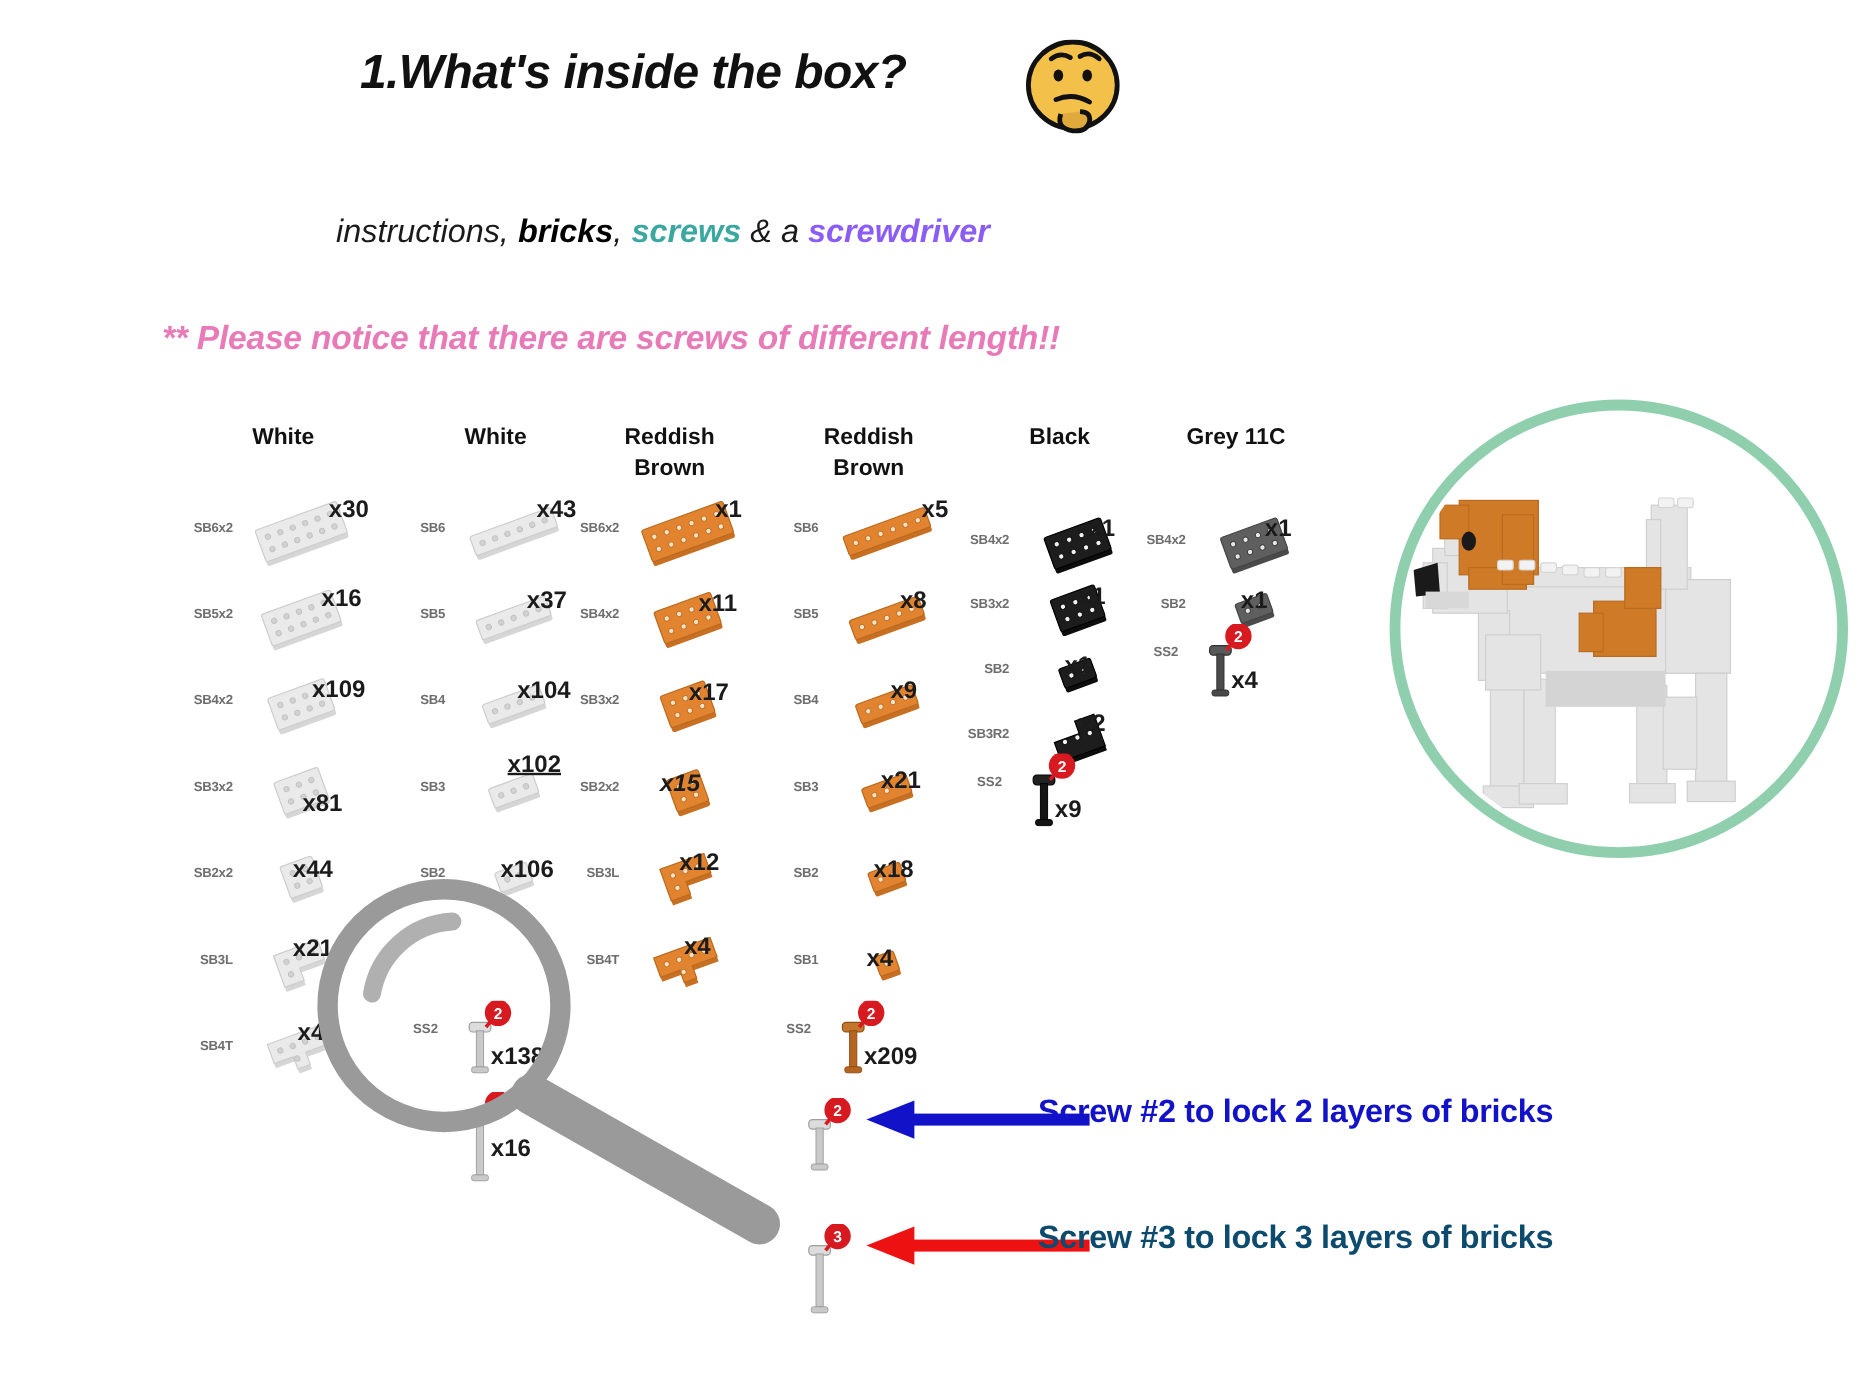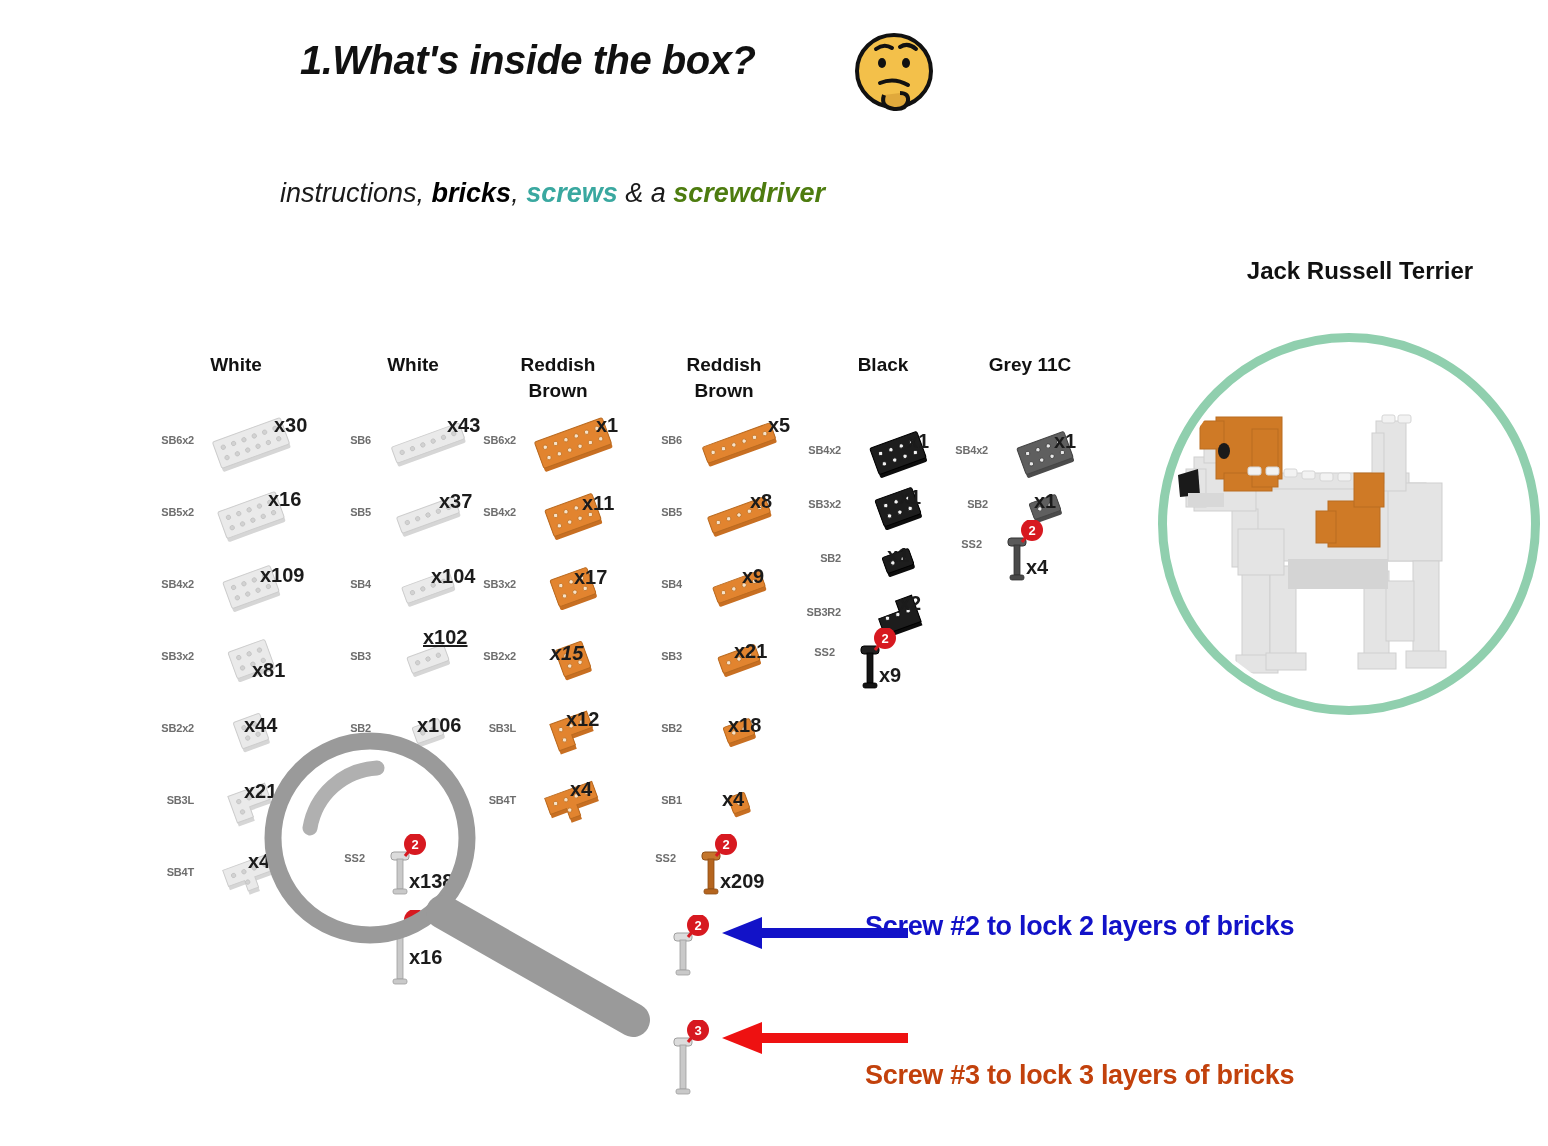--- a/index.html
+++ b/index.html
@@ -24,21 +24,21 @@
     position:absolute; left:850px; top:33px;
     width:88px; height:80px;
   }
   .subtitle {
     position:absolute; left:280px; top:178px;
     font-size:27px; font-style:italic; white-space:nowrap;
     color:#1a1a1a;
   }
   .subtitle .b-bricks { font-weight:bold; color:#000000; }
   .subtitle .b-screws { font-weight:bold; color:#3aa8a0; }
-  .subtitle .b-driver { font-weight:bold; color:#4d7c0f; }
+  .subtitle .b-driver { font-weight:bold; color:#8b5cf6; }
 
   .notice {
     position:absolute; left:135px; top:266px;
     font-size:28px; font-weight:bold; font-style:italic;
     color:#e87ab8; white-space:nowrap;
     letter-spacing:-0.2px;
   }
 
   
   .example-cap {
@@ -117,23 +117,23 @@
   </div>
 
   <div class="subtitle">
     <span>instructions,</span>
     <span class="b-bricks">bricks</span><span>,</span>
     <span class="b-screws">screws</span>
     <span>&amp; a</span>
     <span class="b-driver">screwdriver</span>
   </div>
 
+  <div class="notice">** Please notice that there are screws of different length!!</div>
 
   <div class="example-cap">
-    <div>Jack Russell Terrier</div>
   </div>
 
   <div class="dog-ring"></div>
   <div class="dog-wrap">
     <svg viewBox="0 0 382 382" width="382" height="382">
       <defs>
         <clipPath id="ringclip">
             <circle cx="191" cy="191" r="178"></circle>
           </clipPath>
       </defs>
@@ -770,17 +770,17 @@
     <rect x="30" y="25" width="6" height="44" fill="#c9c9c9" stroke="#9f9f9f" stroke-width="0.8"></rect>
     <rect x="26" y="69" width="14" height="5" rx="2" fill="#c9c9c9" stroke="#9f9f9f" stroke-width="0.8"></rect>
     <path d="M38 22 L46 12" stroke="#d71920" stroke-width="3"></path>
     <circle cx="48" cy="10" r="11" fill="#d71920"></circle>
     <text x="48" y="15" font-family="Liberation Sans, sans-serif" font-size="13" font-weight="bold" fill="#ffffff" text-anchor="middle">3</text>
   </svg></div>
         <div class="legend-arrow" style="left: 70px; top: 8px;"><svg viewBox="0 0 195 40" width="195" height="40">
        <path d="M2 20 L42 4 L42 36 Z" fill="#ee1111"></path>
        <rect x="40" y="15" width="148" height="10" fill="#ee1111"></rect>
      </svg></div>
-        <div class="legend-text" style="left: 215px; top: 6px; color: #c2410c; margin-top: 44px;">Screw #3 to lock 3 layers of bricks</div>
+        <div class="legend-text" style="left: 215px; top: 6px; color: #0c4a6e;">Screw #3 to lock 3 layers of bricks</div>
       </div>
     </div>
 
 </div>
 
 </body></html>

